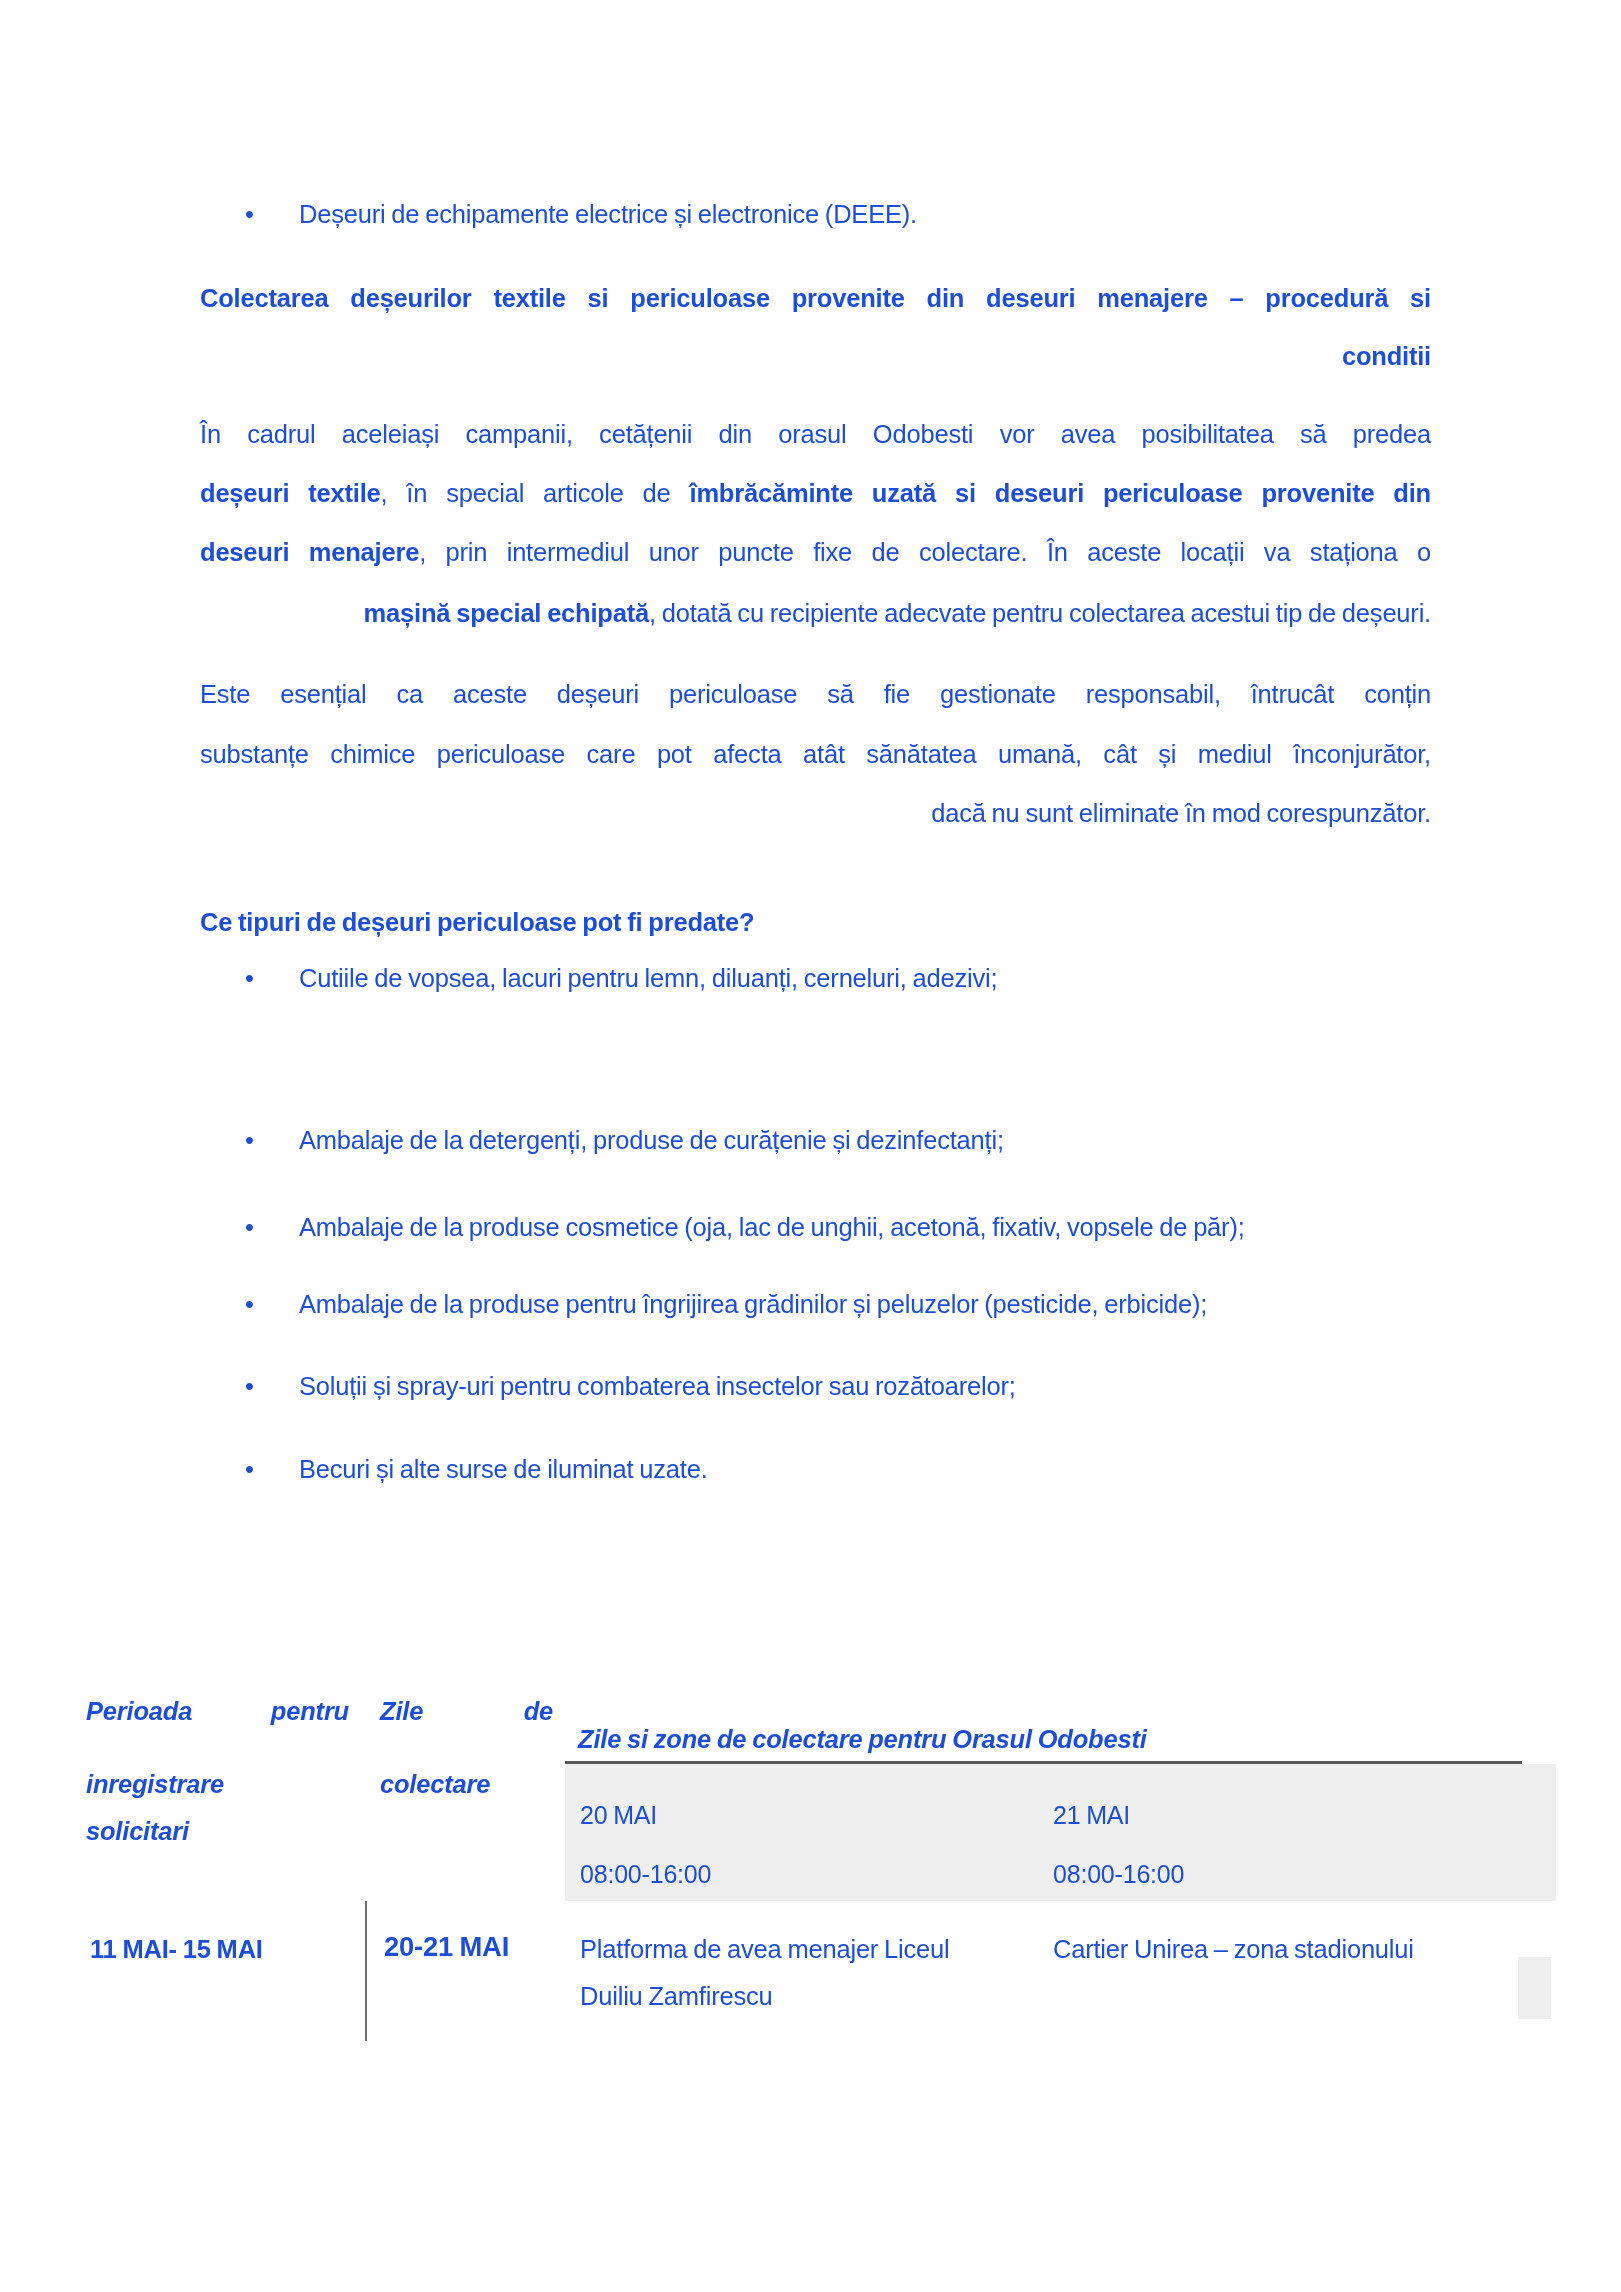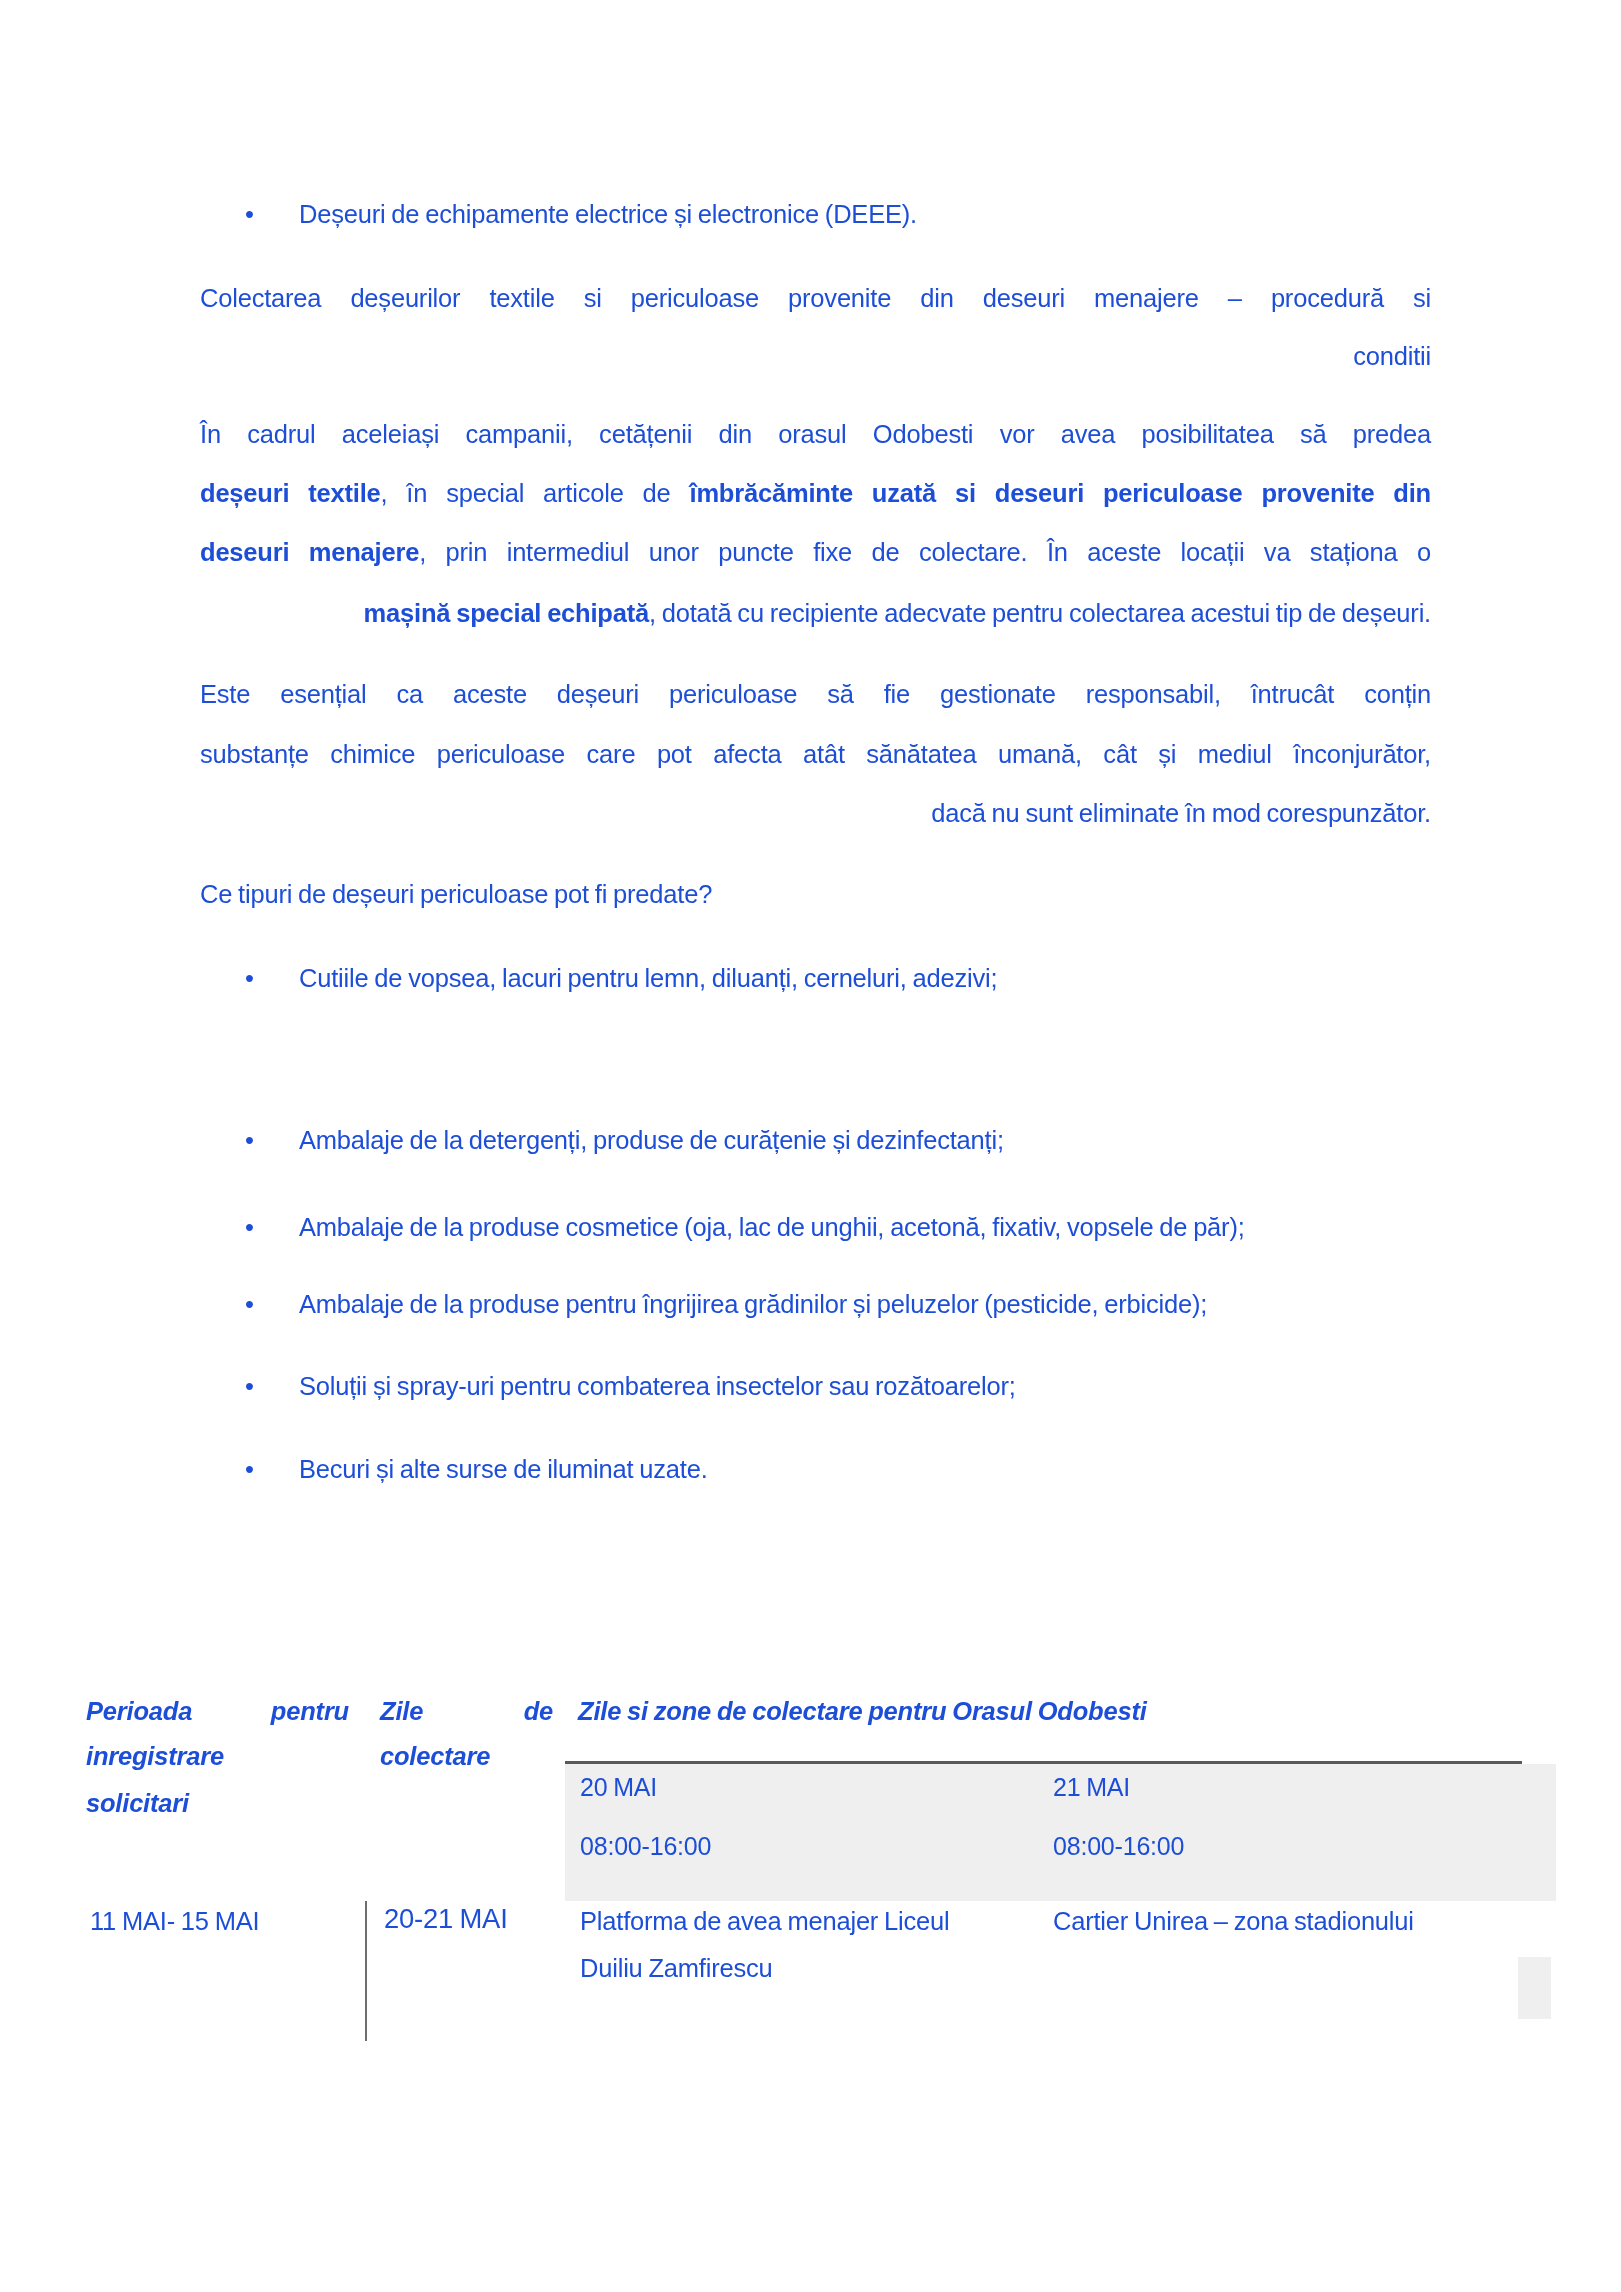--- a/index.html
+++ b/index.html
@@ -7,24 +7,24 @@
     position:relative;
     width:1621px;
     height:2293px;
     background:#ffffff;
     font-family:"Liberation Sans","DejaVu Sans",sans-serif;
     font-size:25.5px;
     color:#1d4ed8;
     letter-spacing:-0.2px;
     word-spacing:-1px;
   }
-  .line{position:absolute;white-space:nowrap;line-height:33px;}
+  .line{position:absolute;white-space:nowrap;line-height:33px;margin-top:28px;}
   .jline{position:absolute;left:200px;width:1231px;text-align:justify;text-align-last:justify;line-height:33px;}
   .lastline{position:absolute;left:200px;width:1231px;text-align:right;line-height:33px;white-space:nowrap;}
-  .bold{font-weight:normal;}
+  .bold{font-weight:bold;}
   .bullet{position:absolute;left:245px;white-space:nowrap;line-height:33px;}
   .bullet .dot{display:inline-block;width:54px;}
   .thead{font-style:italic;font-weight:bold;}
   .jhead{position:absolute;text-align:justify;text-align-last:justify;line-height:33px;}
   .subhead{font-size:25px;}
   .rect{position:absolute;}
   b{font-weight:bold;}
 </style>
 </head>
 <body>

